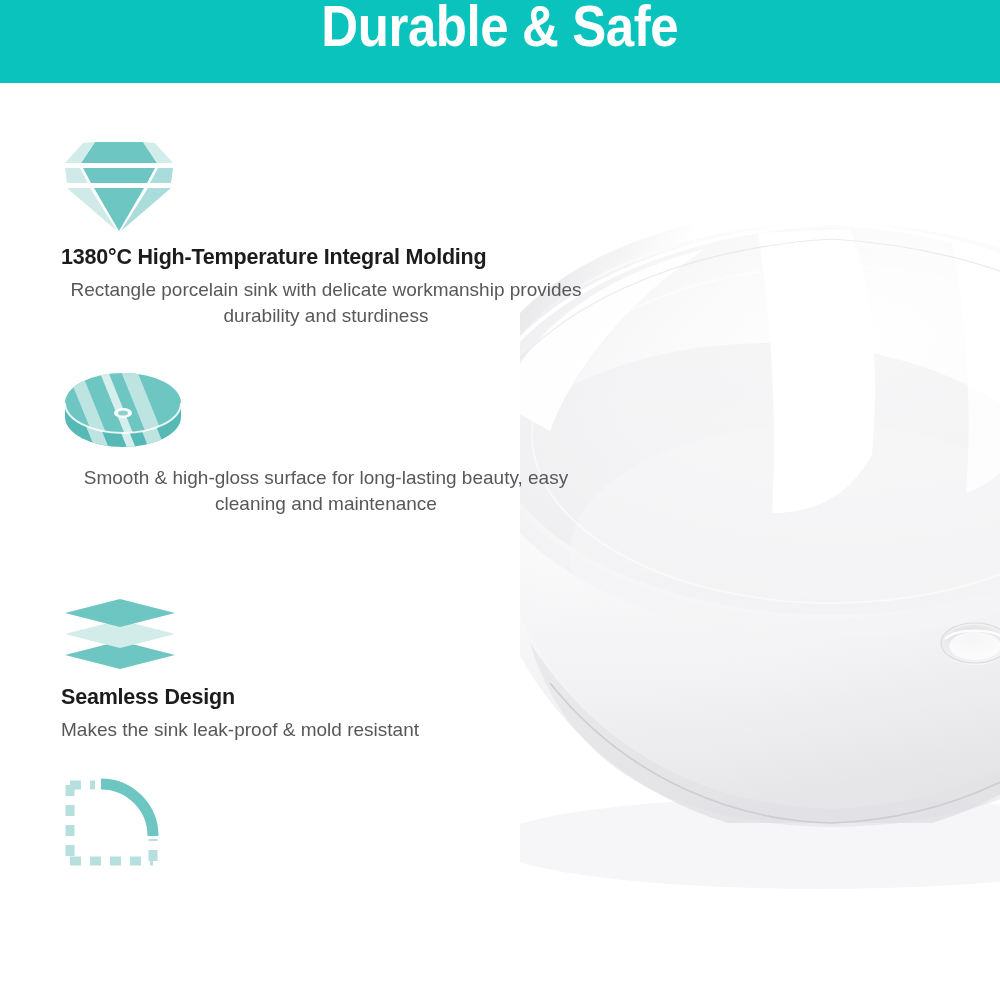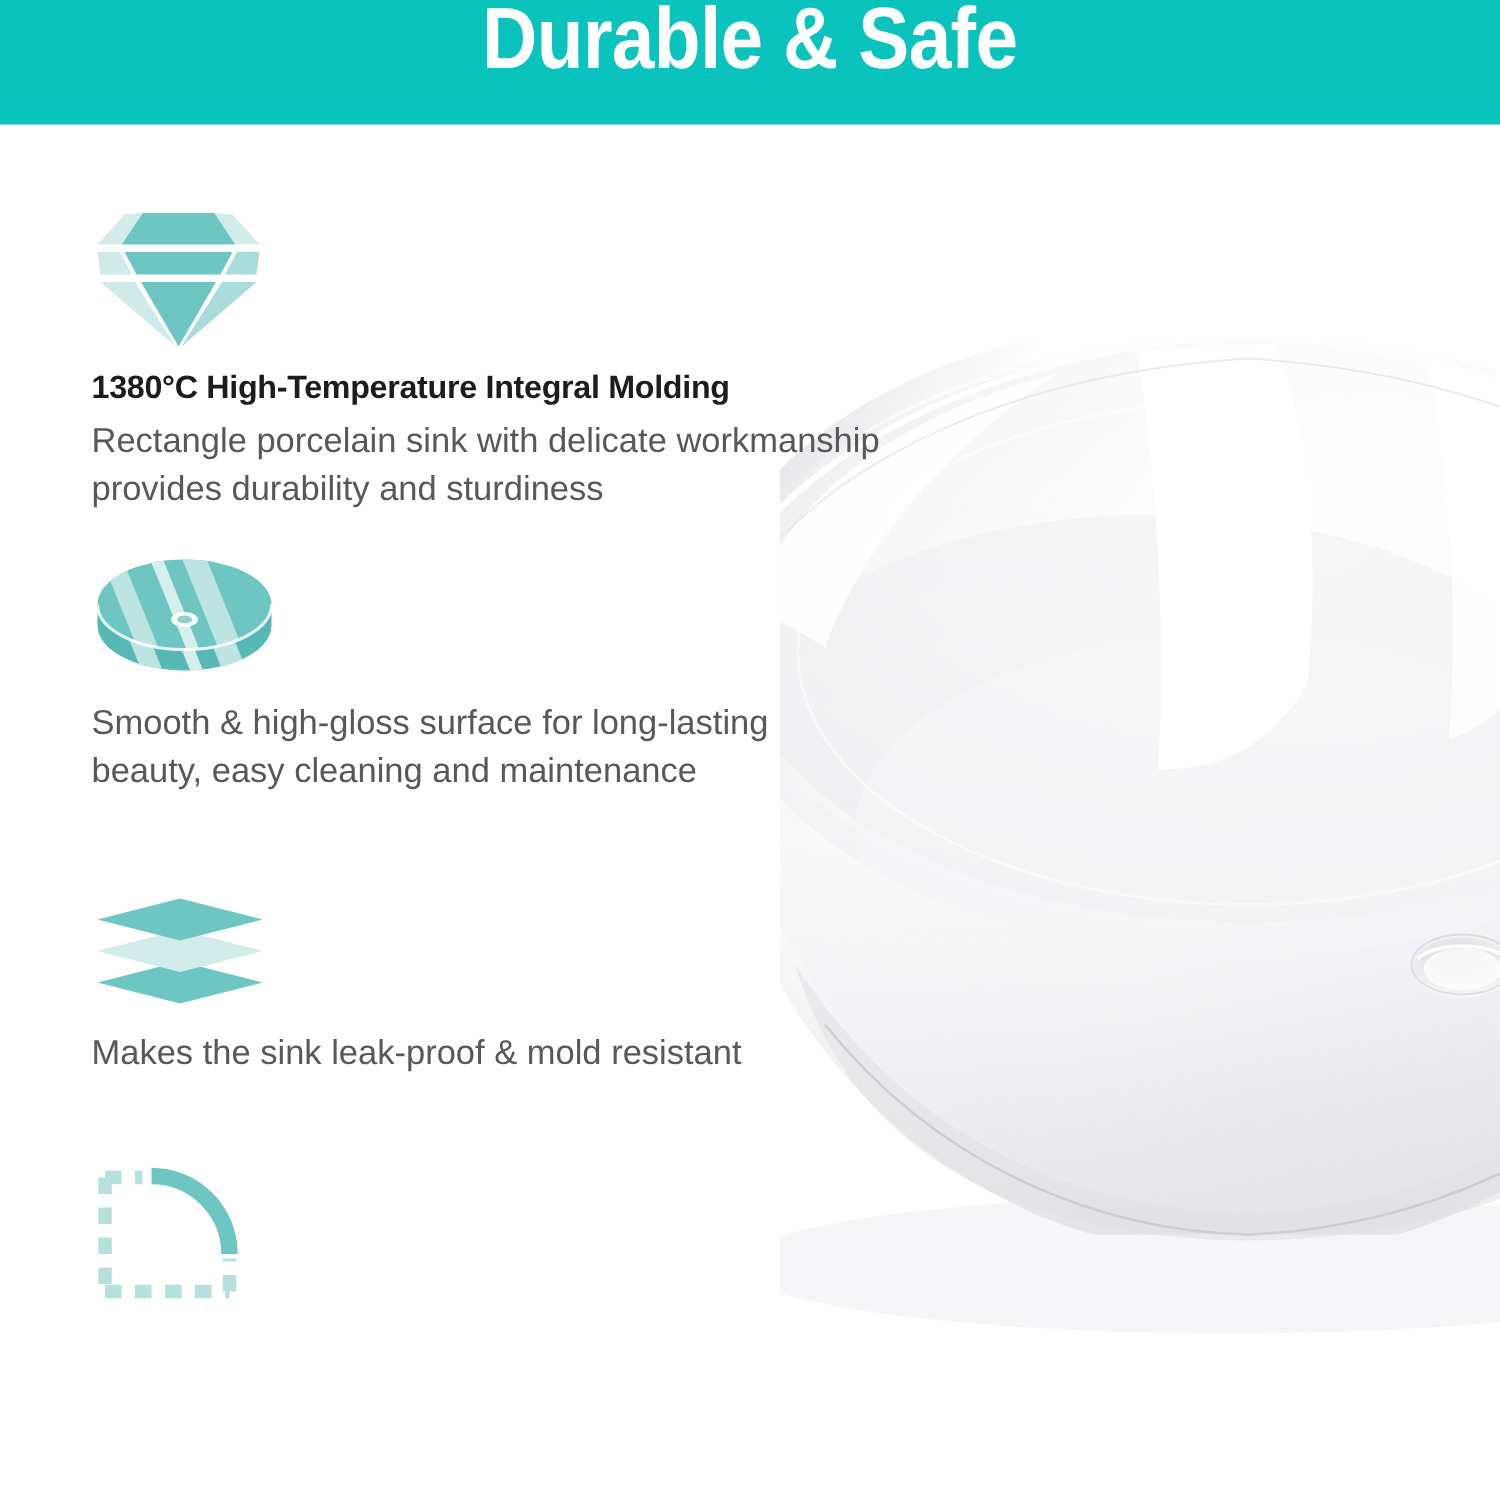--- a/index.html
+++ b/index.html
@@ -70,25 +70,26 @@
   .feature-title {
     font-size: 21.5px;
     font-weight: bold;
     color: #1c1c1c;
     letter-spacing: -0.2px;
     line-height: 1.2;
     margin: 0 0 6px 0;
     white-space: nowrap;
   }
   .feature-desc {
-    font-size: 23px;
+    font-size: 19px;
     color: #58585a;
     line-height: 1.38;
     margin: 0;
     max-width: 530px;
+    text-align: center;
   }
 
   #feature-0 { top: 52px; }
   #feature-1 { top: 286px; }
   #feature-2 { top: 512px; }
   #feature-3 { top: 692px; }
 </style>
 </head>
 <body>
 
@@ -260,20 +261,21 @@
   </div>
 
   <div class="feature-item" id="feature-2">
     <span class="feature-icon">
       <svg width="118" height="78" viewBox="0 0 118 78" xmlns="http://www.w3.org/2000/svg">
         <polygon points="59,46 4,60 59,74 114,60" fill="#6ec6c3"></polygon>
         <polygon points="59,25 4,39 59,53 114,39" fill="#d2ecea"></polygon>
         <polygon points="59,4 4,18 59,32 114,18" fill="#6ec6c3"></polygon>
       </svg>
     </span>
+    <p class="feature-title">Seamless Design</p>
     <p class="feature-desc">Makes the sink leak-proof &amp; mold resistant</p>
   </div>
 
   <div class="feature-item" id="feature-3">
     <span class="feature-icon">
       <svg width="104" height="96" viewBox="0 0 104 96" xmlns="http://www.w3.org/2000/svg">
 
         <line x1="9" y1="10" x2="9" y2="86" stroke="#b6e0de" stroke-width="9" stroke-dasharray="11 9" stroke-linecap="butt"></line>
 
         <line x1="9" y1="86" x2="92" y2="86" stroke="#b6e0de" stroke-width="9" stroke-dasharray="11 9" stroke-linecap="butt"></line>

